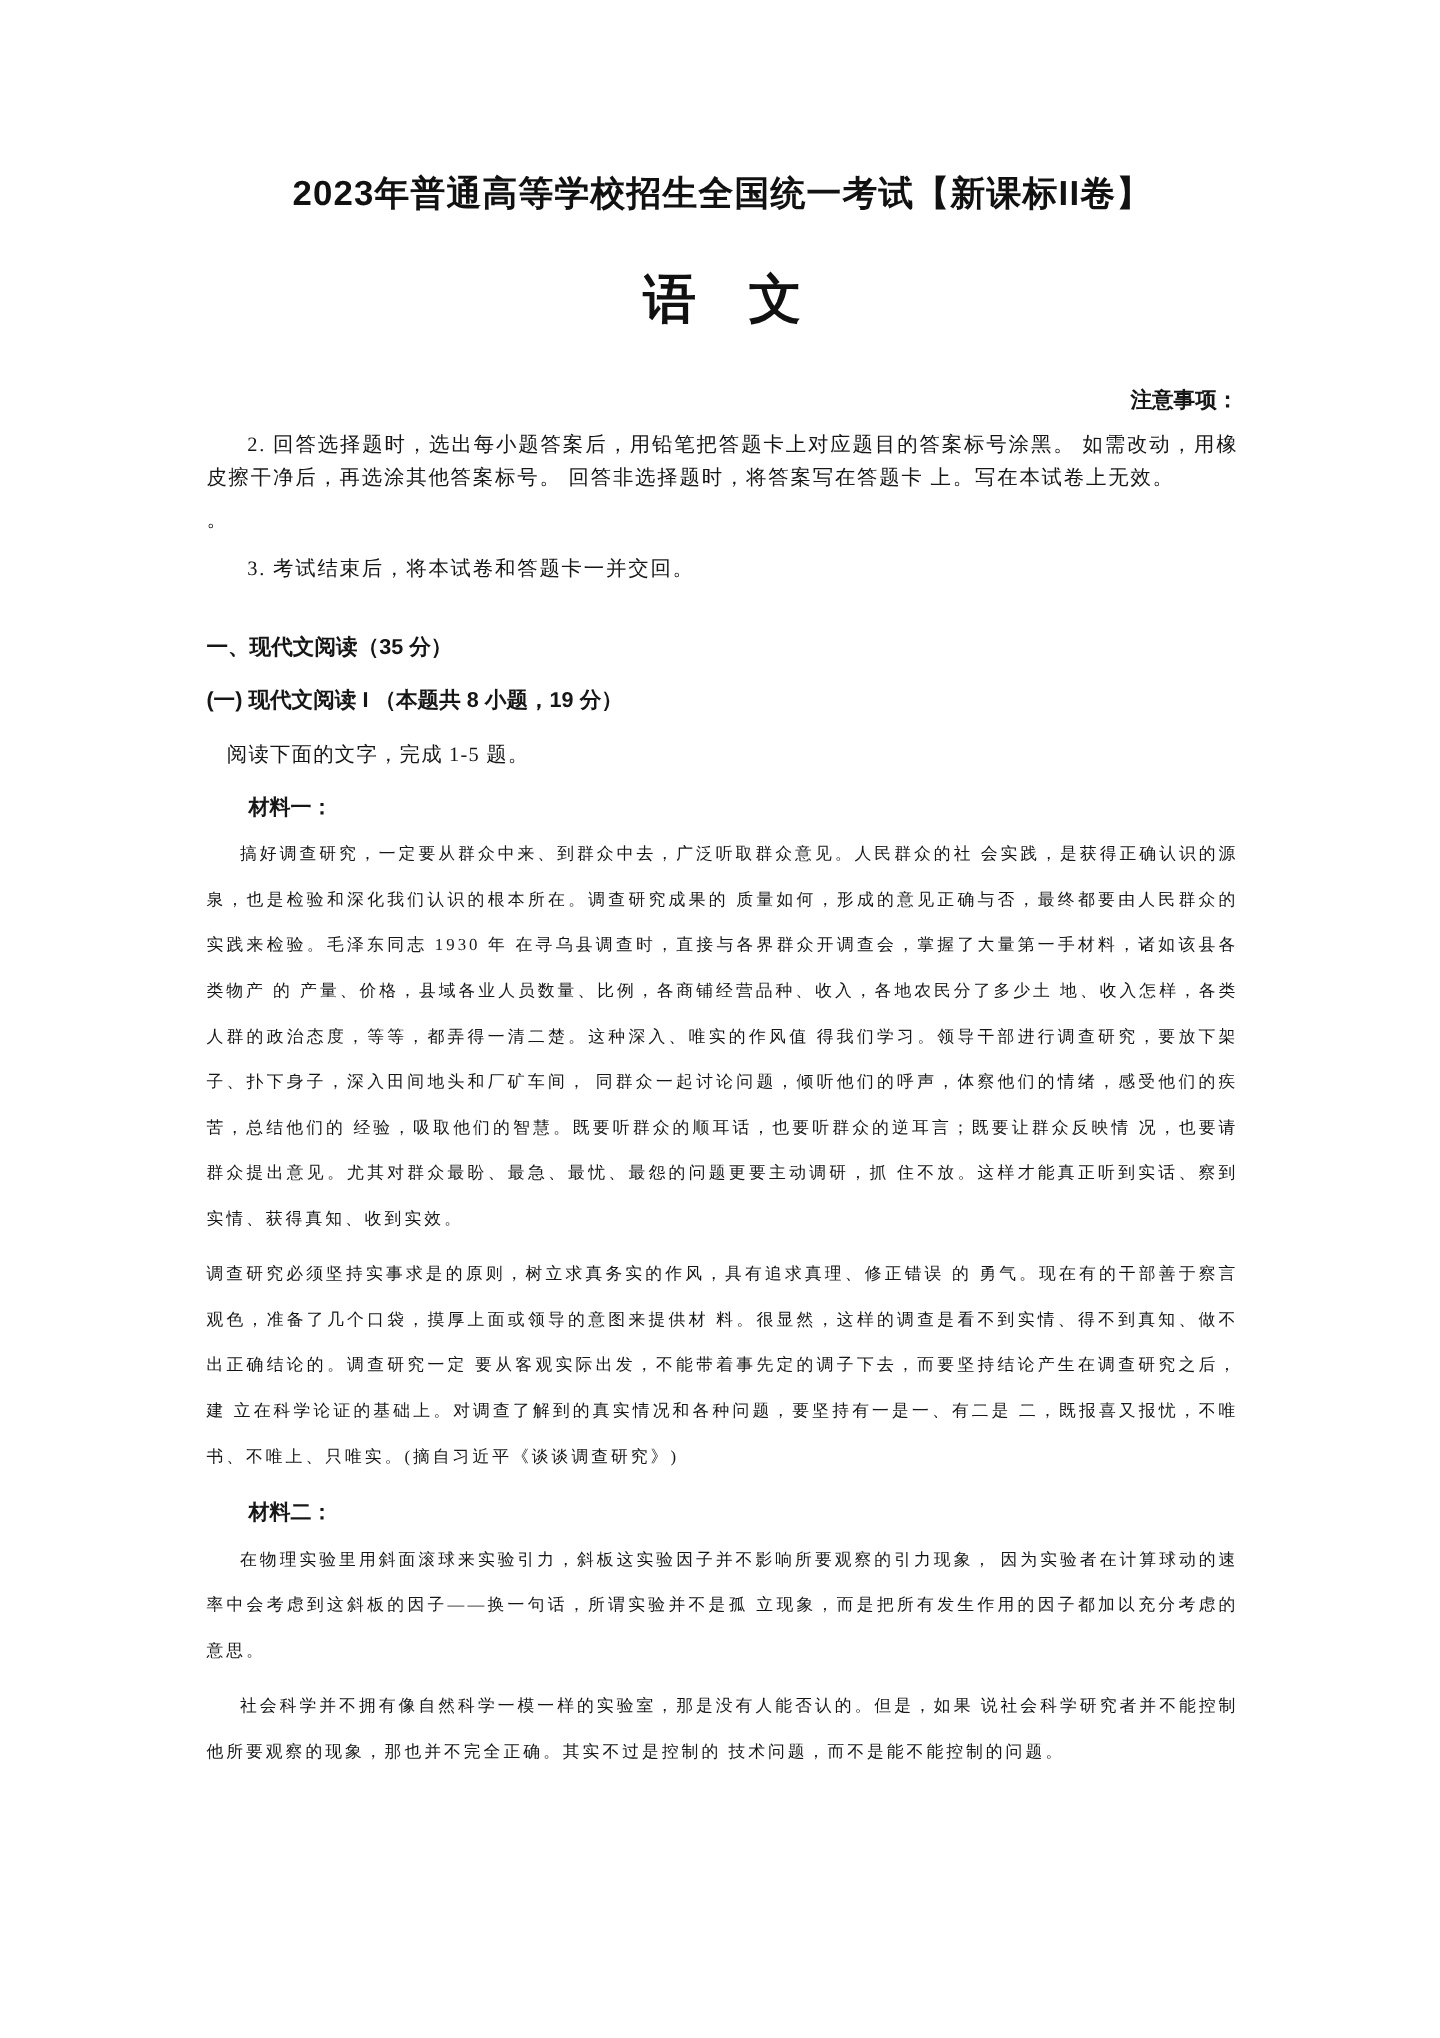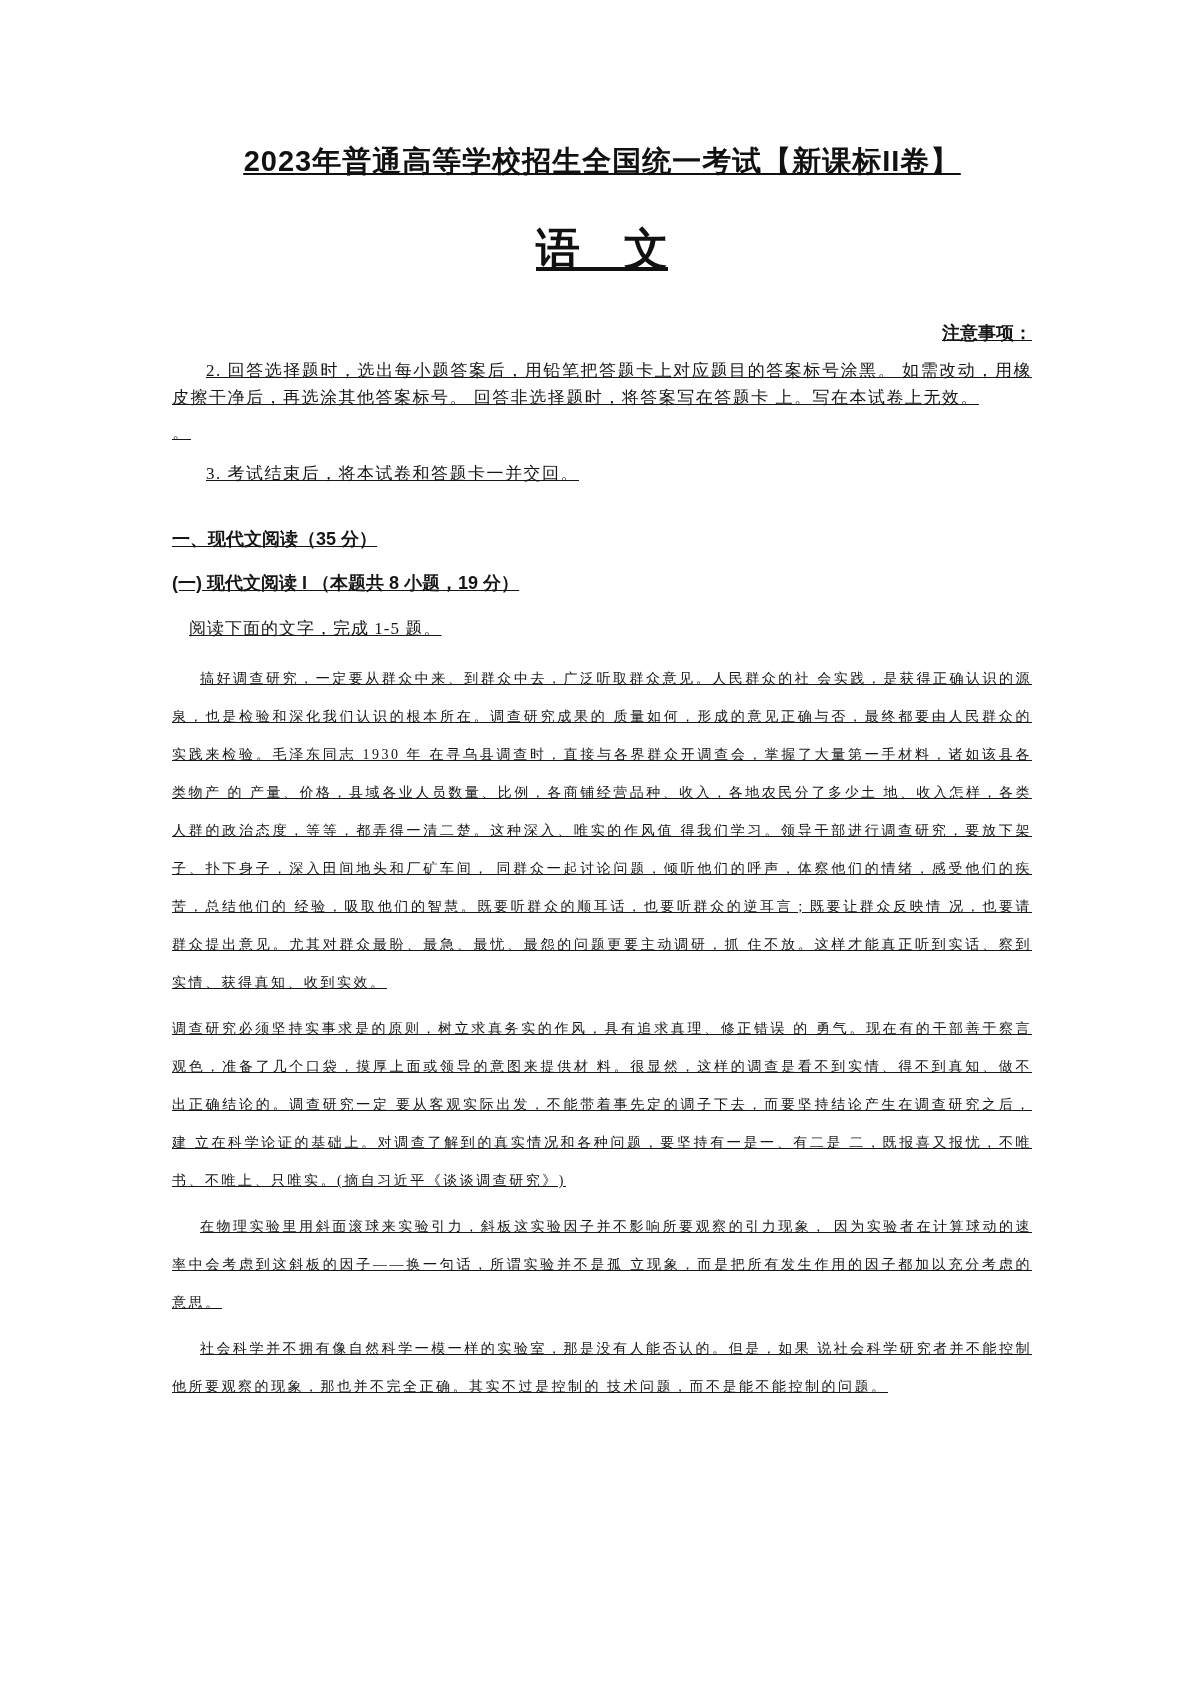--- a/index.html
+++ b/index.html
@@ -1,15 +1,15 @@
 <!DOCTYPE html>
 <html><head>
 <meta charset="utf-8">
 <style>
-  * { margin: 0; padding: 0; box-sizing: border-box; text-decoration: underline; }
+  * { margin: 0; padding: 0; box-sizing: border-box; }
   html, body { background: #ffffff; }
   body {
     width: 1200px;
     height: 1698px;
     font-family: "Liberation Serif", "DejaVu Serif", serif;
     color: #161616;
     overflow: hidden;
   }
   .page {
     width: 1200px;
@@ -101,20 +101,22 @@
     <p class="notice-item">2. 回答选择题时，选出每小题答案后，用铅笔把答题卡上对应题目的答案标号涂黑。 如需改动，用橡皮擦干净后，再选涂其他答案标号。 回答非选择题时，将答案写在答题卡 上。写在本试卷上无效。</p>
     <p class="notice-item notice-cont">。</p>
     <p class="notice-item">3. 考试结束后，将本试卷和答题卡一并交回。</p>
   </div>
 
   <div class="content">
     <p class="sec-h1">一、现代文阅读（35 分）</p>
     <p class="sec-h2">(一) 现代文阅读 I （本题共 8 小题，19 分）</p>
     <p class="intro">阅读下面的文字，完成 1-5 题。</p>
 
+    <p class="mat-label">材料一：</p>
     <p class="para indent">搞好调查研究，一定要从群众中来、到群众中去，广泛听取群众意见。人民群众的社 会实践，是获得正确认识的源泉，也是检验和深化我们认识的根本所在。调查研究成果的 质量如何，形成的意见正确与否，最终都要由人民群众的实践来检验。毛泽东同志 1930 年 在寻乌县调查时，直接与各界群众开调查会，掌握了大量第一手材料，诸如该县各类物产 的 产量、价格，县域各业人员数量、比例，各商铺经营品种、收入，各地农民分了多少土 地、收入怎样，各类人群的政治态度，等等，都弄得一清二楚。这种深入、唯实的作风值 得我们学习。领导干部进行调查研究，要放下架子、扑下身子，深入田间地头和厂矿车间， 同群众一起讨论问题，倾听他们的呼声，体察他们的情绪，感受他们的疾苦，总结他们的 经验，吸取他们的智慧。既要听群众的顺耳话，也要听群众的逆耳言；既要让群众反映情 况，也要请群众提出意见。尤其对群众最盼、最急、最忧、最怨的问题更要主动调研，抓 住不放。这样才能真正听到实话、察到实情、获得真知、收到实效。</p>
     <p class="para">调查研究必须坚持实事求是的原则，树立求真务实的作风，具有追求真理、修正错误 的 勇气。现在有的干部善于察言观色，准备了几个口袋，摸厚上面或领导的意图来提供材 料。很显然，这样的调查是看不到实情、得不到真知、做不出正确结论的。调查研究一定 要从客观实际出发，不能带着事先定的调子下去，而要坚持结论产生在调查研究之后，建 立在科学论证的基础上。对调查了解到的真实情况和各种问题，要坚持有一是一、有二是 二，既报喜又报忧，不唯书、不唯上、只唯实。(摘自习近平《谈谈调查研究》)</p>
 
+    <p class="mat-label" style="margin-top:14px;">材料二：</p>
     <p class="para indent">在物理实验里用斜面滚球来实验引力，斜板这实验因子并不影响所要观察的引力现象， 因为实验者在计算球动的速率中会考虑到这斜板的因子——换一句话，所谓实验并不是孤 立现象，而是把所有发生作用的因子都加以充分考虑的意思。</p>
     <p class="para indent">社会科学并不拥有像自然科学一模一样的实验室，那是没有人能否认的。但是，如果 说社会科学研究者并不能控制他所要观察的现象，那也并不完全正确。其实不过是控制的 技术问题，而不是能不能控制的问题。</p>
   </div>
 
 </div>
 
 </body></html>

